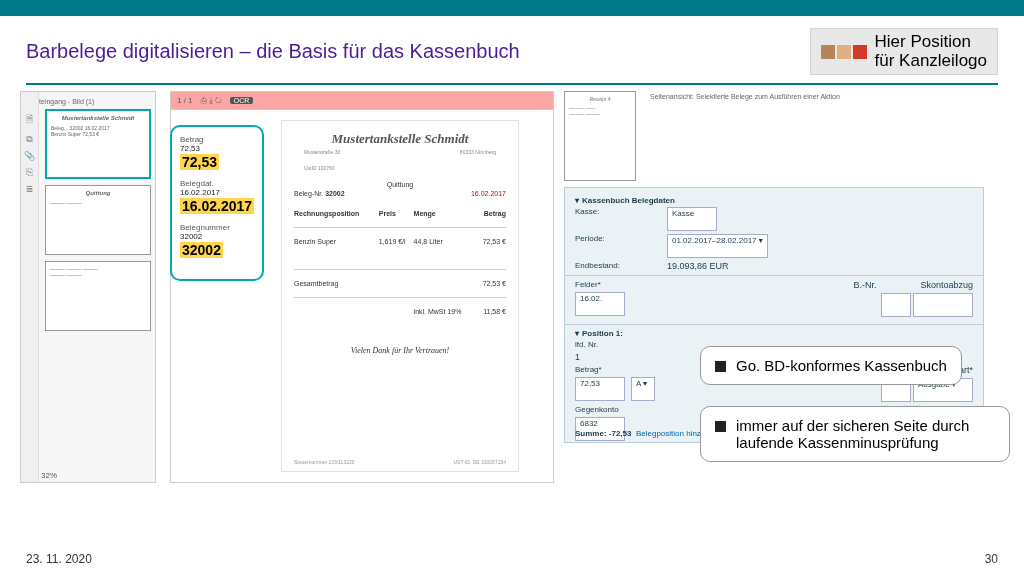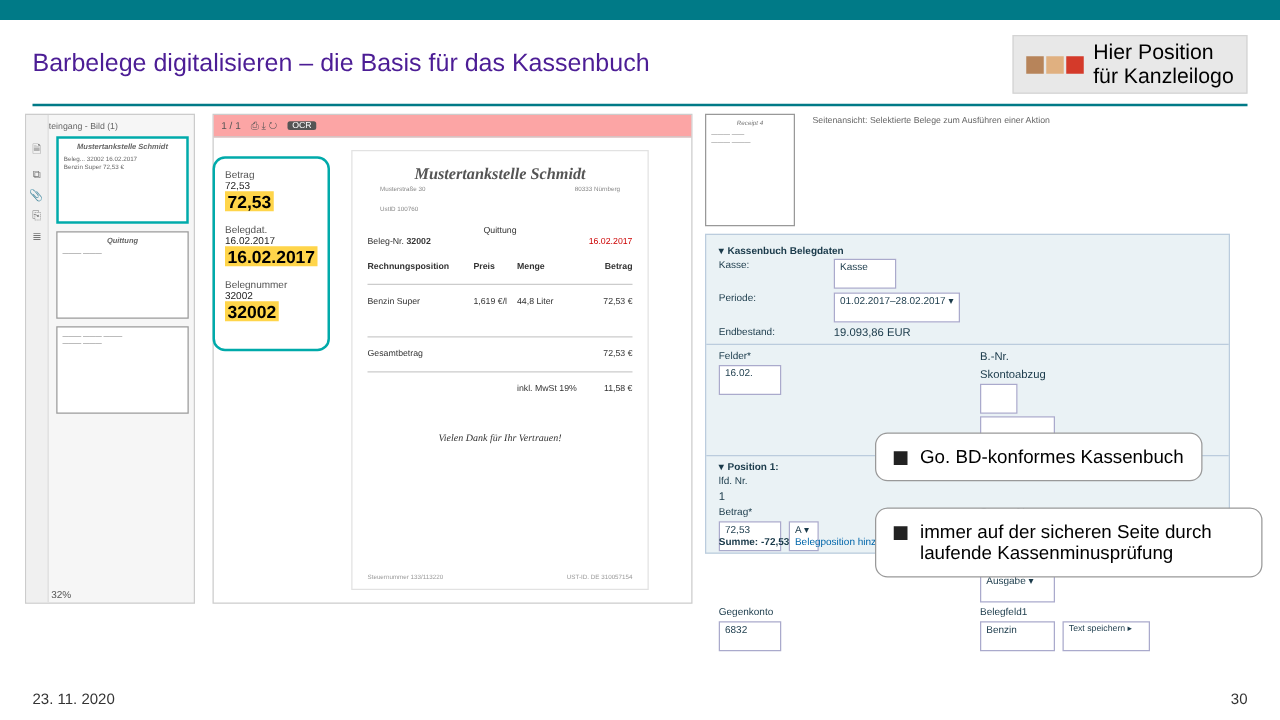--- a/index.html
+++ b/index.html
@@ -57,21 +57,21 @@
 
   
   .form { position:absolute; left:544px; top:96px; width:420px; height:256px; background:#eaf2f5; border:1px solid #bcd; font-size:9px; color:#1a3a4a; padding:6px 10px; }
   .form .row { display:flex; align-items:flex-start; margin-bottom:3px; gap:6px; }
   .form .lab { width:86px; font-size:8px; }
   .form .val { background:#fff; border:1px solid #aac; padding:1px 4px; font-size:8px; min-width:50px; height:24px; display:inline-block; }
   .form .line { border-top:1px solid #bcd; margin:4px -10px; }
   .form .sec { font-weight:bold; font-size:8px; margin:2px 0; }
   .form .grid2 { display:flex; gap:20px; }
   .form .grid2 > div { flex:1; }
-  .form .r2 { display:flex; justify-content:flex-end; gap:2px;flex-direction:column; }
+  .form .r2 { display:flex; justify-content:flex-end; gap:2px; }
   .form .footer { position:absolute; bottom:4px; left:10px; right:10px; display:flex; justify-content:space-between; align-items:center; font-size:8px; }
   .form .sum { font-weight:bold; }
   .form .link { color:#0066aa; }
   .form .ok { color:#1a8a2a; }
   .form .err { color:#c00; }
   .chev { font-size:8px; margin-right:3px;}
 
   
   .call { position:absolute; background:#fff; border:1px solid #999; border-radius:10px; padding:10px 14px; font-size:15px; color:#000; display:flex; align-items:flex-start; gap:10px; max-width:300px; }
   .call .sq { width:11px; height:11px; background:#222; margin-top:4px; flex-shrink:0; }

